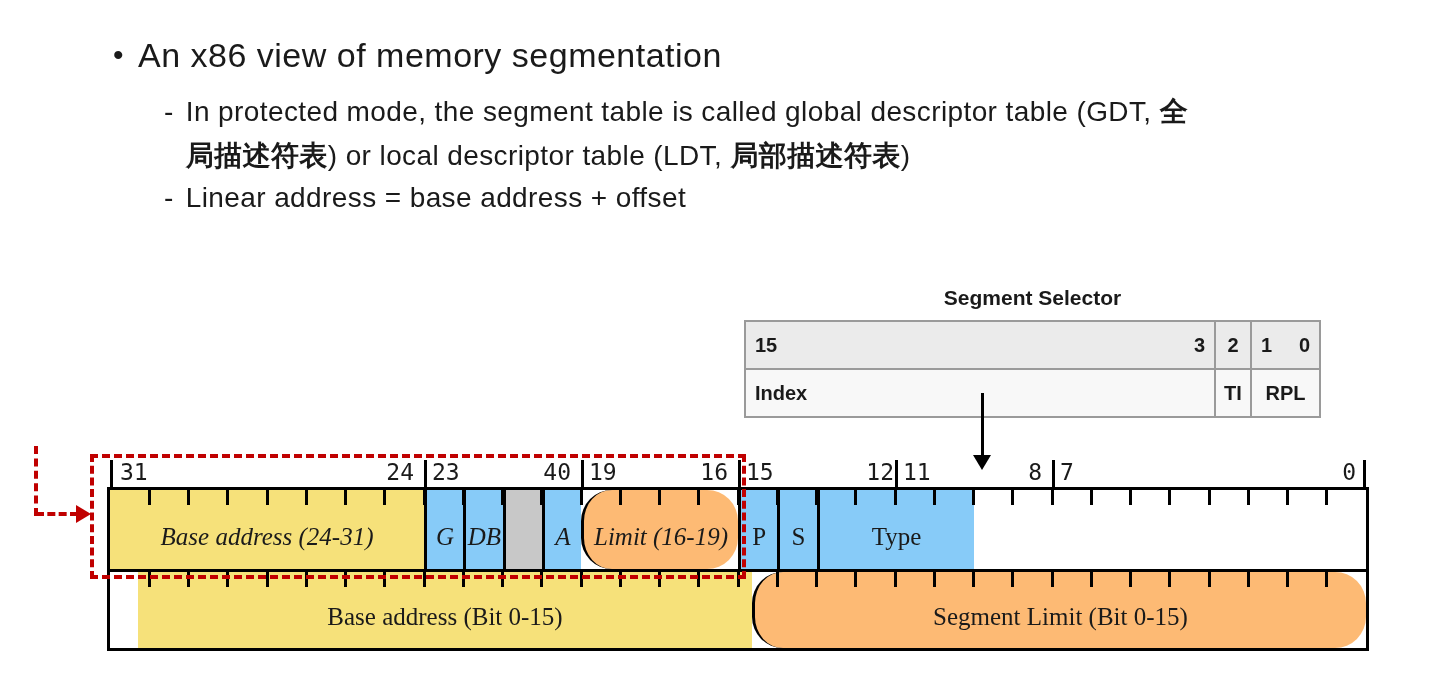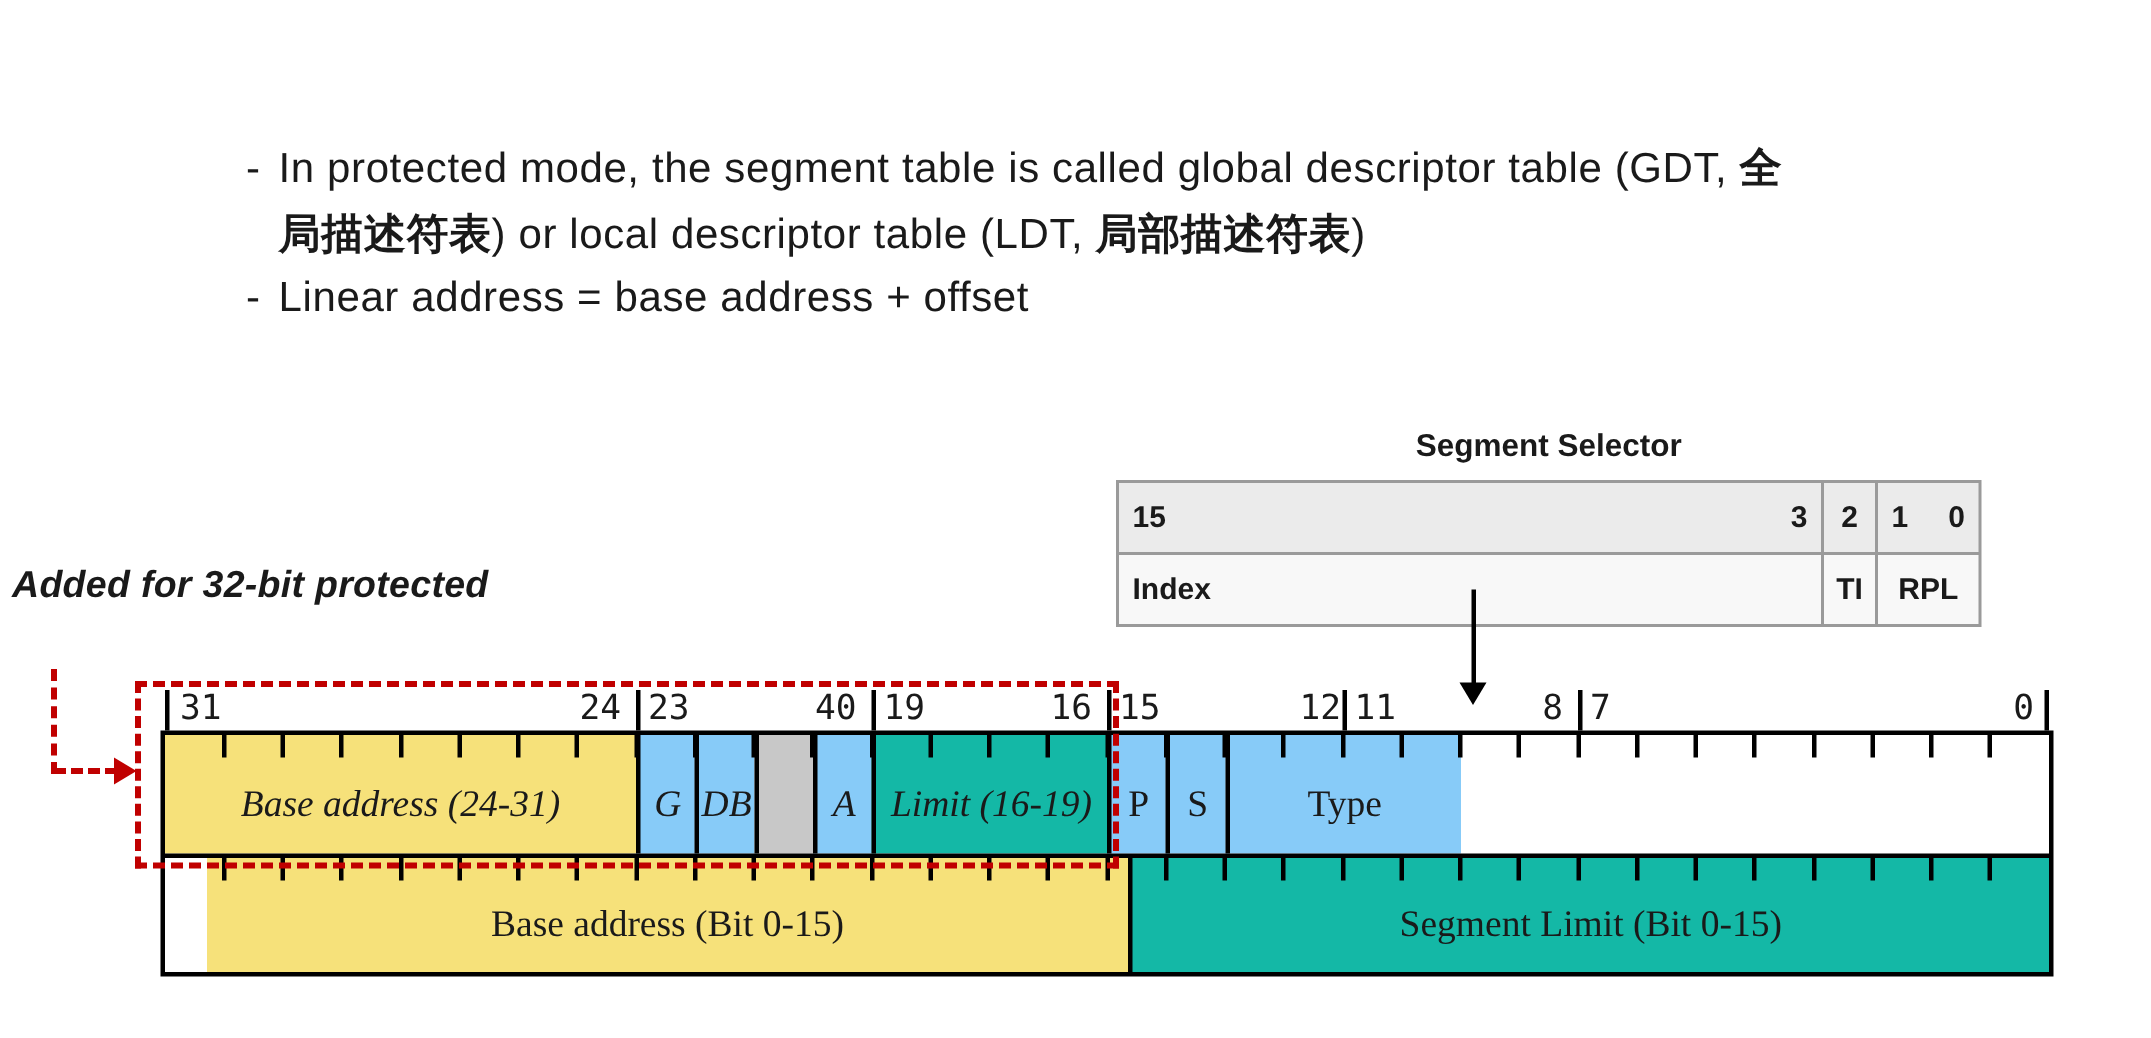--- a/index.html
+++ b/index.html
@@ -55,32 +55,35 @@
   .descriptor { position:absolute; left:107px; top:487px; width:1262px;
                 border:3px solid #000; }
   .drow { display:flex; position:relative; height:79px; }
   .drow.bottom { border-top:3px solid #000;padding-left:28px; }
   .dcell { display:flex; align-items:center; justify-content:center;
            padding-top:14px; font-size:25px; position:relative;font-family:Liberation Serif, serif; }
   .dcell + .dcell { border-left:3px solid #000; }
   .dcell.italic { font-style:italic; }
   .w16 { width:50%; } .w8 { width:25%; } .w4 { width:12.5%; } .w2 { width:6.25%; } .w1 { width:3.125%; }
   .f-yellow { background:#F6E17A; } .f-blue { background:#87CBF8; }
-  .f-pink { background:#14b8a6; } .f-gray { background:#C8C8C8; }
+  .f-pink { background:#fdba74;border-radius:31px; } .f-gray { background:#C8C8C8; }
   .tickstrip { position:absolute; left:0; top:0; width:100%; height:15px; pointer-events:none; }
   .tick { position:absolute; top:0; width:3px; height:15px; background:#000; }
 
   .caption { position:absolute; left:380px; top:654px; width:600px; text-align:center;
              font-size:30px; letter-spacing:.5px; }
 </style>
 </head>
 <body>
 
 <div class="stage">
 
+  <div class="title-row">
+    <span class="bullet">•</span><span>An x86 view of memory segmentation</span>
+  </div>
 
   <div class="sub sub1">
     <span class="dash">-</span>
     <span>
       <span>In protected mode, the segment table is called global descriptor table (GDT, </span><span class="cn">全</span><br>
       <span class="cn">局描述符表</span><span>) or local descriptor table (LDT, </span><span class="cn">局部描述符表</span><span>)</span>
     </span>
   </div>
 
   <div class="sub sub2">
@@ -108,21 +111,21 @@
       <span>TI</span>
     </div>
     <div class="sel-cell r2 center">
       <span>RPL</span>
     </div>
   </div>
   <div class="sel-arrow-line"></div>
   <div class="sel-arrow-head"></div>
 
   <div class="annot">
-    <span>Added for 32-bit protected</span><br>
+    <br>
   </div>
   <div class="annot-vline"></div>
   <div class="annot-hline"></div>
   <div class="annot-head"></div>
   <div class="dashed-rect"></div>
 
   <div class="bitlabels" id="bitlabels">
     <span style="left:10px">31</span>
     <span style="right:952px">24</span>
     <span style="left:322px">23</span>

